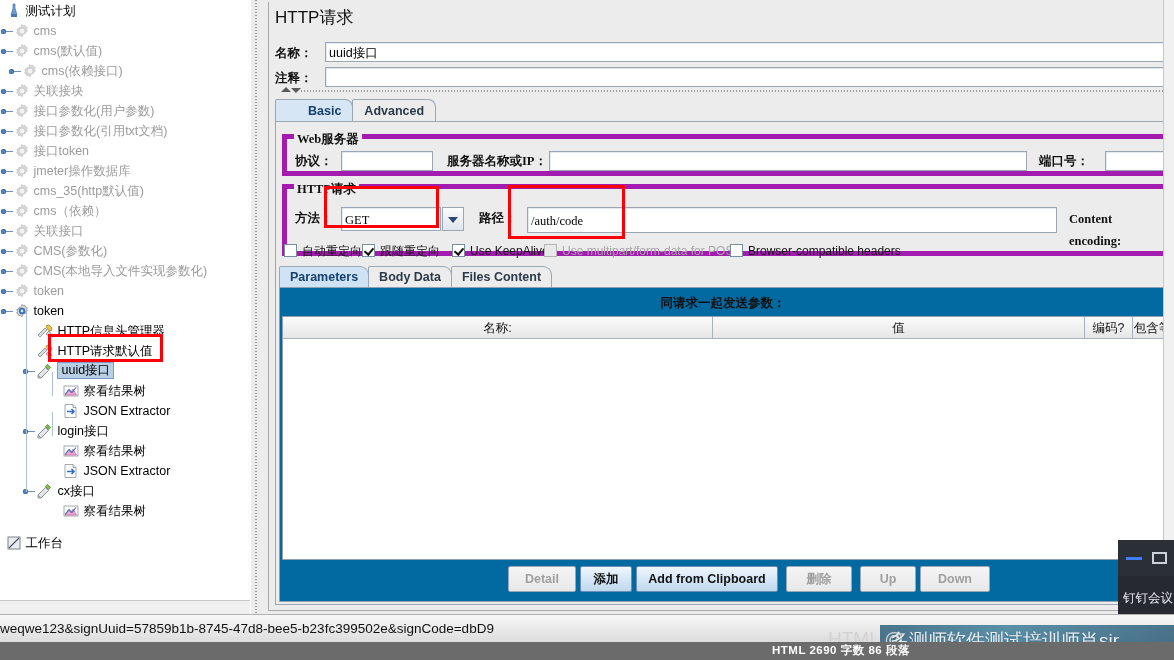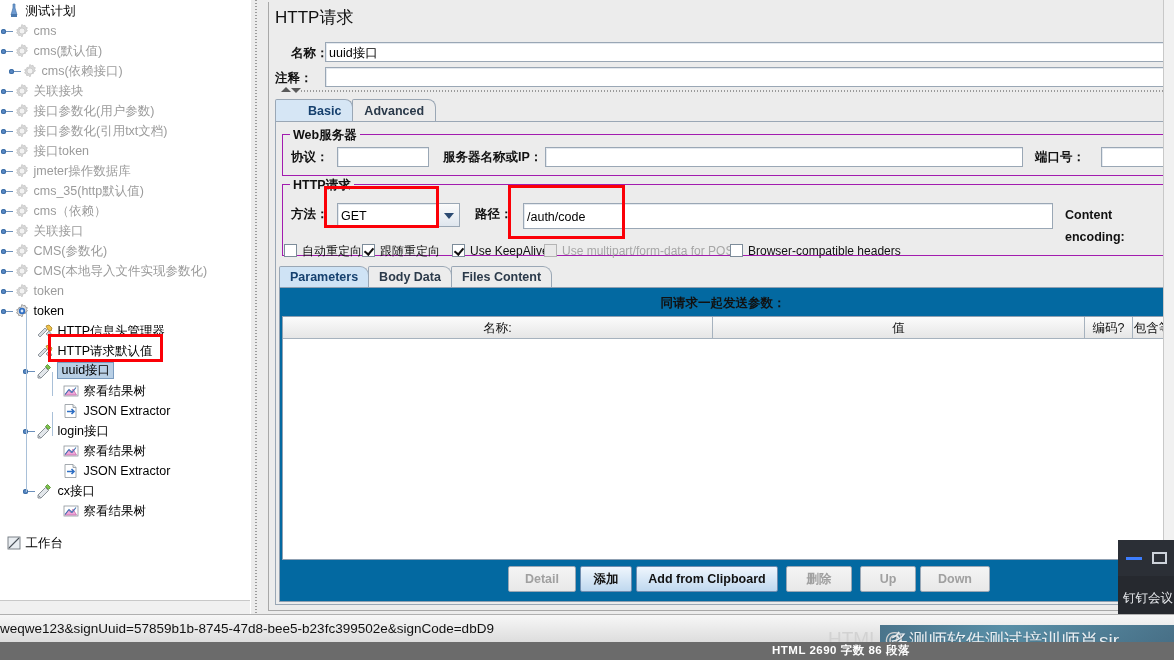--- a/index.html
+++ b/index.html
@@ -116,21 +116,21 @@
     border:1px solid #9aa7b5;border-bottom:none;background:#ececec;
     margin-right:-1px;border-radius:2px 8px 0 0;box-sizing:border-box;vertical-align:bottom;
   }
   .tab.active{background:#d6e6f5;color:#16406e;padding-left:32px;}
   #tabpane{
     position:absolute;left:6px;top:119px;width:900px;height:482px;
     background:#ececec;border:1px solid #9aa7b5;border-right:none;
   }
 
   
-  .fs{position:absolute;border:1px solid #a21caf;box-sizing:border-box;}
+  .fs{position:absolute;border:5px solid #a21caf;box-sizing:border-box;font-family:Liberation Serif, serif;}
   .fs-legend{
     position:absolute;top:-8px;left:7px;background:#ececec;padding:0 3px;
     font-size:12.5px;font-weight:bold;color:#111;
   }
 
   .cbrow{position:absolute;height:16px;}
   .cb{
     position:absolute;width:13px;height:13px;background:#fff;border:1px solid #7d8c9a;
     box-sizing:border-box;
   }
@@ -363,21 +363,21 @@
 
   <div id="splitter">
     <div class="dots"></div>
   </div>
 
   <div id="right-panel">
     <div id="rp-inner">
 
       <div id="title">HTTP请求</div>
 
-      <div class="flab" style="left:6px;top:40px;margin-left:16px;">名称：</div>
+      <div class="flab" style="left:6px;top:40px;">名称：</div>
       <div class="ftext" style="left:56px;top:40px;width:848px;">uuid接口</div>
 
       <div class="flab" style="left:6px;top:65px;">注释：</div>
       <div class="ftext" style="left:56px;top:65px;width:848px;"></div>
 
       <div id="collapse-strip">
         <div class="tri" style="left:6px;top:1px;border-left:5px solid transparent;border-right:5px solid transparent;border-bottom:5px solid #5a5a5a;"></div>
         <div class="tri" style="left:16px;top:2px;border-left:5px solid transparent;border-right:5px solid transparent;border-top:5px solid #5a5a5a;"></div>
         <div class="dotline"></div>
       </div>

